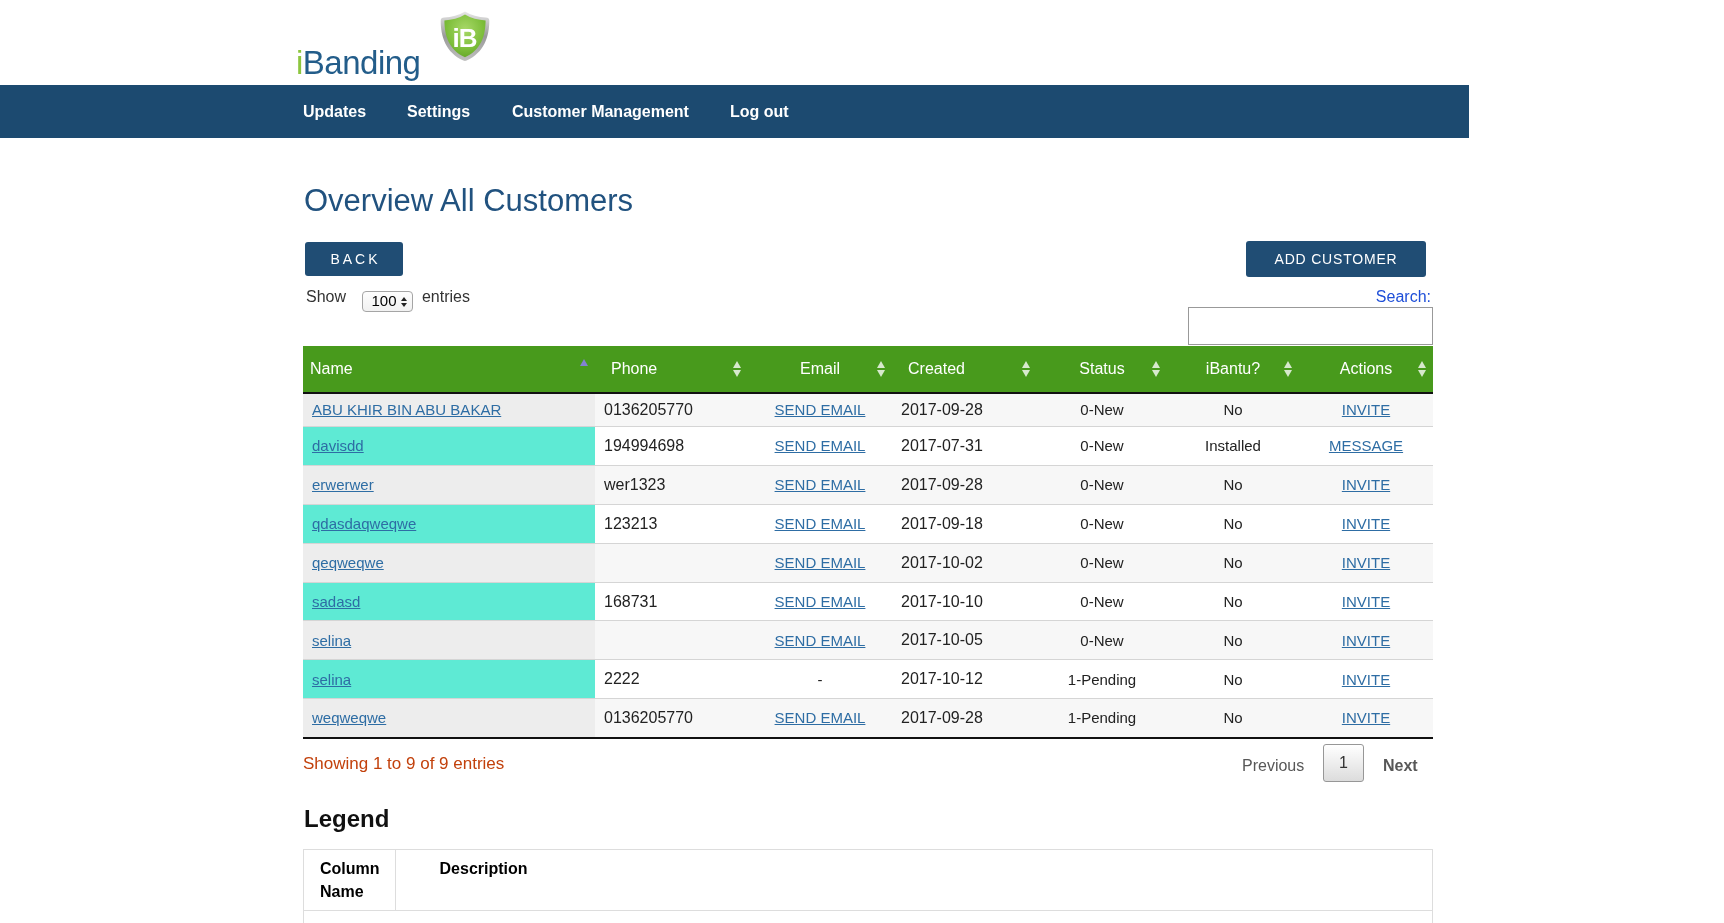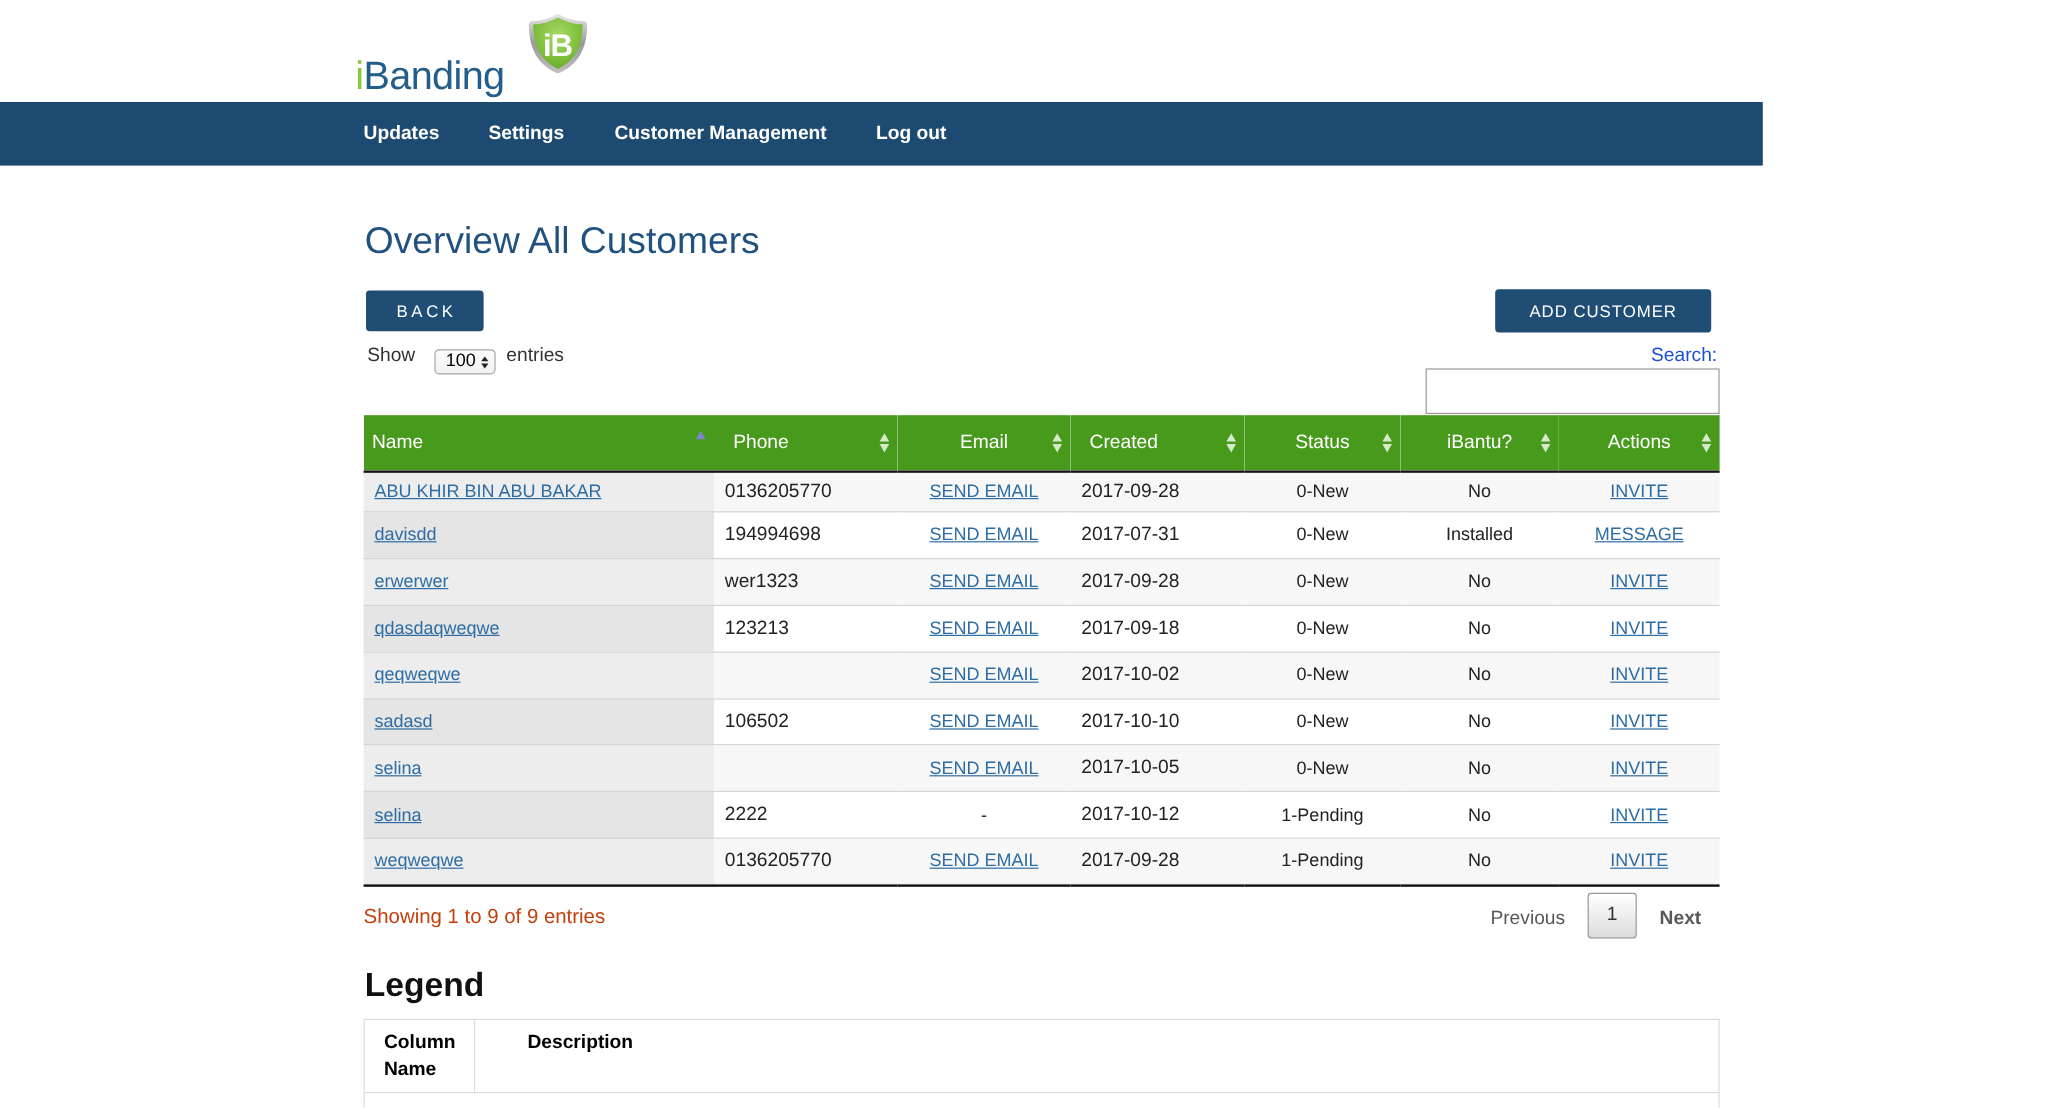--- a/index.html
+++ b/index.html
@@ -46,41 +46,41 @@
 #tbl td { font-size:15px; color:#222; height:38.9px; border-bottom:1px solid #d5d5d5; padding:0 9px; }
 #tbl tr.r1 td { height:34px; }
 #tbl th.l { text-align:left; padding-left:7px; }
 #tbl td.l { text-align:left; padding-left:9px; }
 #tbl td.f16 { font-size:16px; }
 #tbl th.lh { text-align:left; padding-left:16px; }
 #tbl th.c, #tbl td.c { text-align:center; }
 #tbl tr.odd td { background:#f7f7f7; }
 #tbl tr.odd td.s1 { background:#ededed; }
 #tbl tr.even td { background:#fff; }
-#tbl tr.even td.s1 { background:#e5e5e5; }
+#tbl tr.even td.s1 { background:#5eead4; }
 #tbl tr.last td { border-bottom:2px solid #111; }
 a.name, a.act, a.mail { color:#2e6da4; text-decoration:underline; }
 
 
 .sort { position:absolute; right:6px; top:50%; margin-top:-8px; width:9px; height:16px; }
 .sort .u { width:0;height:0;border-left:4.5px solid transparent;border-right:4.5px solid transparent;
   border-bottom:7px solid rgba(255,255,255,0.78); margin-bottom:2px; }
 .sort .d { width:0;height:0;border-left:4.5px solid transparent;border-right:4.5px solid transparent;
   border-top:7px solid rgba(255,255,255,0.78); }
 .sortasc { position:absolute; right:7px; top:50%; margin-top:-10px; width:0; height:0;
   border-left:4.5px solid transparent; border-right:4.5px solid transparent; border-bottom:7px solid #8282d2; }
 
 #info { position:absolute; left:0; top:754px; font-size:17px; color:#c2410c; }
 #pgprev { position:absolute; left:939px; top:757px; font-size:16px; color:#585858; }
 #pgcur { position:absolute; left:1020px; top:744px; width:41px; height:38px; border:1px solid #979797;
   border-radius:3px; background:linear-gradient(#fff,#dcdcdc); text-align:center; line-height:36px;
   font-size:16px; color:#333; }
 #pgnext { position:absolute; left:1080px; top:757px; font-size:16px; color:#585858;font-weight:bold; }
 
-#legendh { position:absolute; left:1px; top:805px; font-size:28px; font-weight:bold; color:#111; }
+#legendh { position:absolute; left:1px; top:805px; font-size:24px; font-weight:bold; color:#111; }
 #ltbl { position:absolute; left:0; top:849px; width:1130px; border-collapse:collapse; border:1px solid #ddd; }
 #ltbl th { border-bottom:1px solid #ddd; font-size:16px; line-height:23px; text-align:left; vertical-align:top; padding:7px 15px 7px 16px; }
 #ltbl .c1 { width:91px; border-right:1px solid #ddd; }
 #ltbl .c2 { padding-left:44px; }
 #ltbl td { height:40px; }
 </style>
 </head>
 <body>
 <div id="page">
   <div id="logo">
@@ -200,21 +200,21 @@
         <td class="l s1"><a class="name">qeqweqwe</a></td>
             <td class="l"></td>
         <td class="c"><a class="mail">SEND EMAIL</a></td>
             <td class="l f16">2017-10-02</td>
         <td class="c">0-New</td>
             <td class="c">No</td>
             <td class="c"><a class="act">INVITE</a></td>
       </tr>
       <tr class="even">
         <td class="l s1"><a class="name">sadasd</a></td>
-            <td class="l f16">106502</td>
+            <td class="l f16">168731</td>
         <td class="c"><a class="mail">SEND EMAIL</a></td>
             <td class="l f16">2017-10-10</td>
         <td class="c">0-New</td>
             <td class="c">No</td>
             <td class="c"><a class="act">INVITE</a></td>
       </tr>
       <tr class="odd">
         <td class="l s1"><a class="name">selina</a></td>
             <td class="l"></td>
         <td class="c"><a class="mail">SEND EMAIL</a></td>

